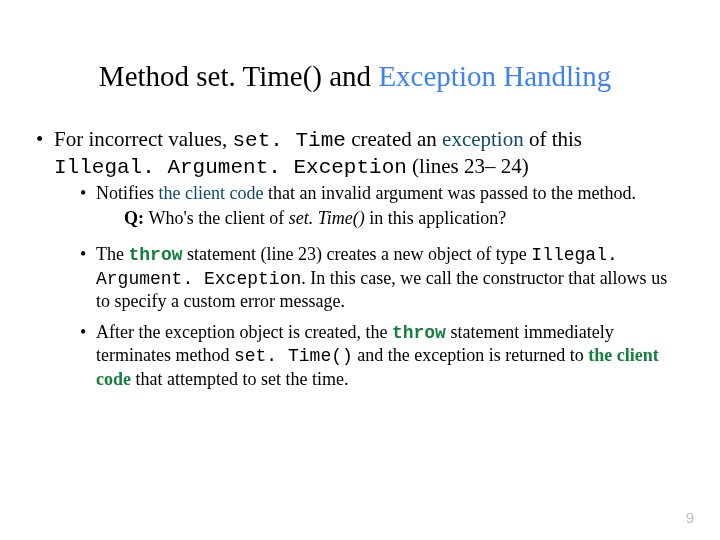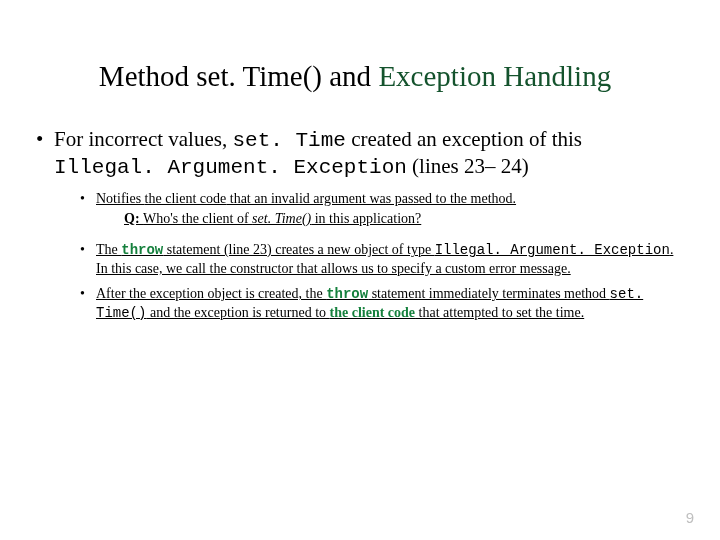--- a/index.html
+++ b/index.html
@@ -15,22 +15,22 @@
   .slide {
     padding: 60px 40px 20px 30px;
   }
   .title {
     font-size: 29px;
     text-align: center;
     margin-bottom: 34px;
     font-weight: normal;
   }
   .title .mname { }
-  .title .red { color: #14532d; }
-  .blue { color: #000000; }
+  .title .red { color: #3b82f6; }
+  .blue { color: #0c4a6e; }
   .bold { font-weight: bold; }
   .bold-red { color: #15803d; font-weight: bold; }
   .mono { font-family: "Courier New", Courier, monospace; }
   ul.top {
     list-style: none;
     padding-left: 0;
     font-size: 21px;
   }
   ul.top > li {
     position: relative;
@@ -40,23 +40,22 @@
   }
   ul.top > li::before {
     content: "•";
     position: absolute;
     left: 6px;
     top: 0;
   }
   ul.sub {
     list-style: none;
     padding-left: 20px;
-    margin-top: 10px;
-    font-size: 14px;
-    text-decoration: underline;
+    margin-top: 2px;
+    font-size: 18px;
   }
   ul.sub > li {
     position: relative;
     padding-left: 22px;
     margin-bottom: 8px;
     line-height: 1.25;
   }
   ul.sub > li::before {
     content: "•";
     position: absolute;

